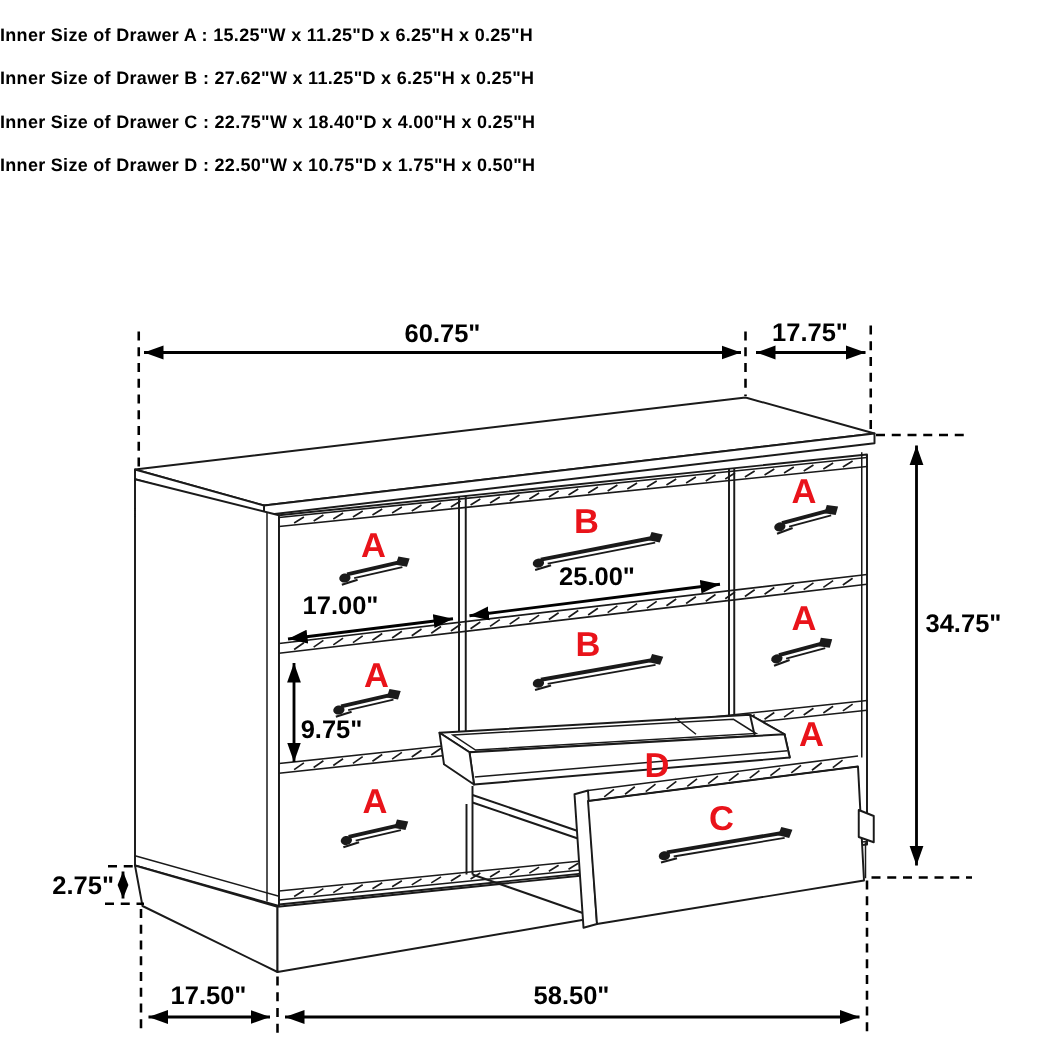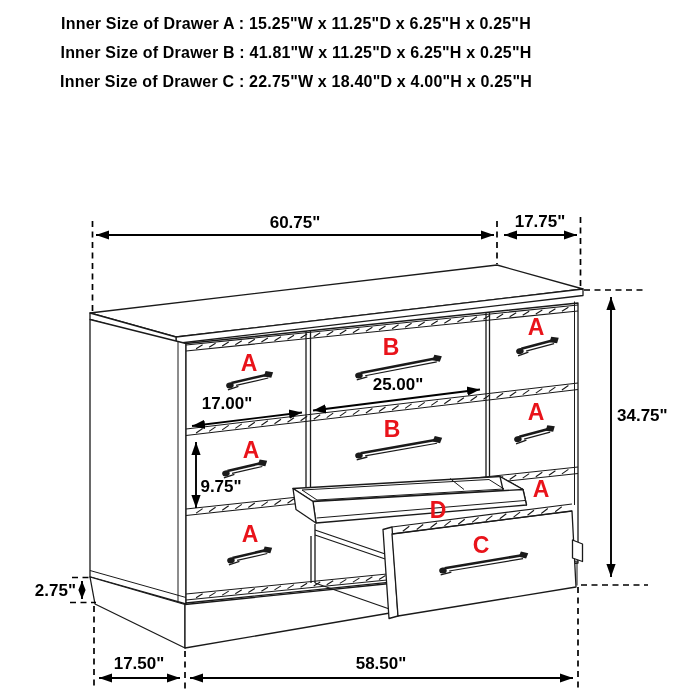--- a/index.html
+++ b/index.html
@@ -1,39 +1,40 @@
 <!DOCTYPE html>
 <html><head>
 <meta charset="utf-8">
 <style>
   html,body{margin:0;padding:0;background:#ffffff;}
   body{width:700px;height:700px;position:relative;overflow:hidden;
        font-family:"Liberation Sans",sans-serif;}
-  .specs{position:absolute;top:9px;left:0;width:592px;text-align:center;
-         font-weight:bold;font-size:16px;line-height:29px;color:#000;
+  .specs{position:absolute;top:9px;left:0;width:592px;
+         font-weight:bold;font-size:12px;line-height:29px;color:#000;
          letter-spacing:.2px;}
   .specs div{white-space:nowrap;}
   svg{position:absolute;left:0;top:0;}
   .fw{fill:#fff;stroke:#1a1a1a;stroke-width:1.3;stroke-linejoin:round;}
   .ln{fill:none;stroke:#1a1a1a;stroke-width:1.3;stroke-linejoin:round;}
   .thin{fill:none;stroke:#1a1a1a;stroke-width:1;}
   .dash{fill:none;stroke:#000;stroke-width:1.7;stroke-dasharray:6 4.5;}
   .dim{fill:none;stroke:#000;stroke-width:1.9;}
   .dimlbl{font-family:"Liberation Sans",sans-serif;font-weight:bold;
           font-size:17px;fill:#000;text-anchor:middle;}
   .redlbl{font-family:"Liberation Sans",sans-serif;font-weight:bold;
           font-size:23px;fill:#e9131a;text-anchor:middle;}
 </style>
 </head>
 <body>
 
 <div class="specs">
   <div>Inner Size of Drawer A : 15.25"W x 11.25"D x 6.25"H x 0.25"H</div>
-  <div>Inner Size of Drawer B : 41.81"W x 11.25"D x 6.25"H x 0.25"H</div>
+  <div>Inner Size of Drawer B : 27.62"W x 11.25"D x 6.25"H x 0.25"H</div>
   <div>Inner Size of Drawer C : 22.75"W x 18.40"D x 4.00"H x 0.25"H</div>
+  <div>Inner Size of Drawer  D : 22.50"W x 10.75"D x 1.75"H x 0.50"H</div>
 </div>
 
 <svg width="700" height="700" viewBox="0 0 700 700">
   <defs>
     <marker id="ah" markerUnits="userSpaceOnUse" markerWidth="14" markerHeight="12" viewBox="0 -6 14 12" refX="13" refY="0" orient="auto-start-reverse">
       <path d="M13,0 L0,4.6 L0,-4.6 Z" fill="#000"></path>
     </marker>
     <marker id="ahs" markerUnits="userSpaceOnUse" markerWidth="10" markerHeight="9" viewBox="0 -4.5 10 9" refX="9" refY="0" orient="auto-start-reverse">
       <path d="M9,0 L0,3.6 L0,-3.6 Z" fill="#000"></path>
     </marker>

